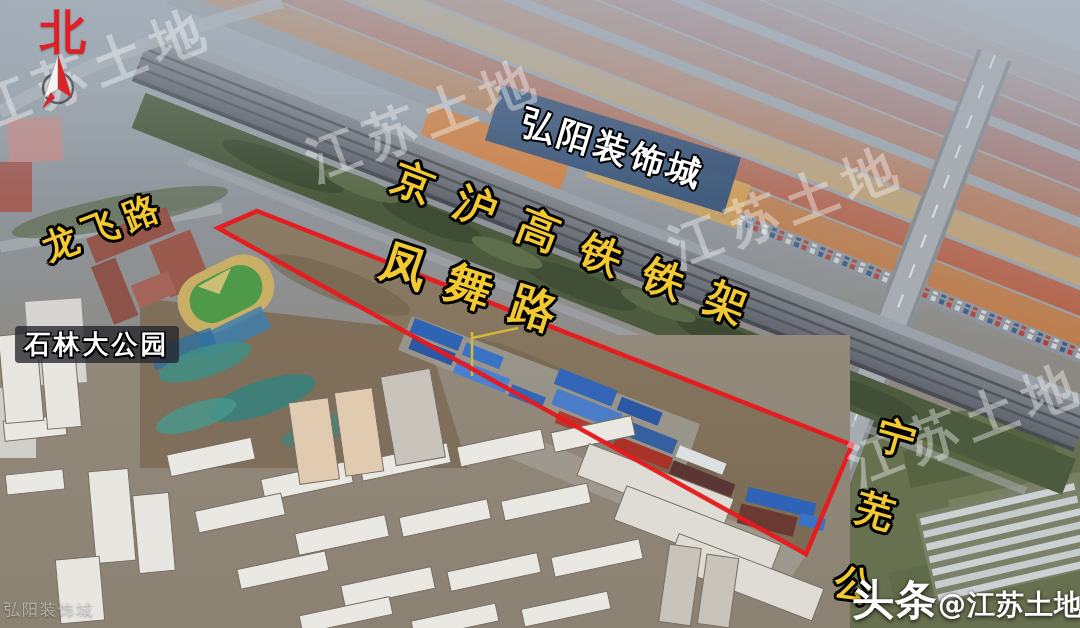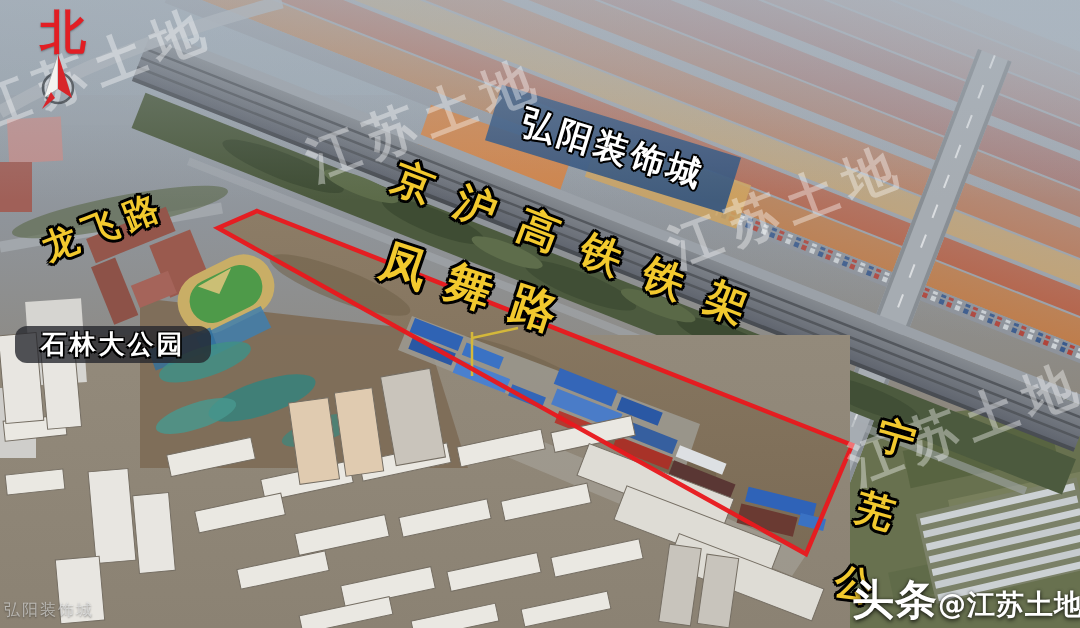--- a/index.html
+++ b/index.html
@@ -18,22 +18,22 @@
   .north{left:40px;top:2px;font-size:46px;color:#e21e24;letter-spacing:2px;
          text-shadow:0 1px 2px rgba(0,0,0,0.35);}
   .hongyang{left:613px;top:149px;font-size:34px;color:#fff;letter-spacing:4px;
             transform:translate(-50%,-50%) rotate(17deg);}
   .jinghu{left:404px;top:150px;font-size:41px;letter-spacing:26px;
           transform:rotate(21deg);transform-origin:0 0;}
   .fengwu{left:392px;top:230px;font-size:46px;letter-spacing:22px;
           transform:rotate(18deg);transform-origin:0 0;}
   .longfei{left:36px;top:228px;font-size:35px;letter-spacing:8px;
            transform:rotate(-21deg);transform-origin:0 0;}
-  .park{left:15px;top:326px;width:196px;height:37px;background:rgba(36,37,43,0.78);
-        border-radius:12px;display:flex;align-items:center;justify-content:center;
+  .park{left:15px;top:326px;width:164px;height:37px;background:rgba(36,37,43,0.78);
+        border-radius:4px;display:flex;align-items:center;justify-content:center;
         font-size:26px;color:#fff;letter-spacing:3px;font-weight:bold;
         text-shadow:1.5px 1.5px 0 #000,-1.5px 1.5px 0 #000,1.5px -1.5px 0 #000,-1.5px -1.5px 0 #000;}
   .ningwu{left:884px;top:414px;font-size:38px;transform:rotate(16deg);transform-origin:50% 0;}
   .ningwu .v-col{display:flex;flex-direction:column;gap:25px;align-items:center;}
   .credit{left:852px;top:572px;color:#fff;font-size:28px;letter-spacing:1px;
           text-shadow:0 2px 4px rgba(0,0,0,0.65),0 0 3px rgba(0,0,0,0.5);}
   .credit .plat{font-size:42px;font-weight:800;margin-right:0;}
   .note{left:4px;top:600px;font-size:16px;font-weight:normal;letter-spacing:2px;
         color:rgba(238,240,242,0.55);text-shadow:0 1px 2px rgba(0,0,0,0.4);}
   .compass{position:absolute;left:34px;top:52px;width:48px;height:58px;}

